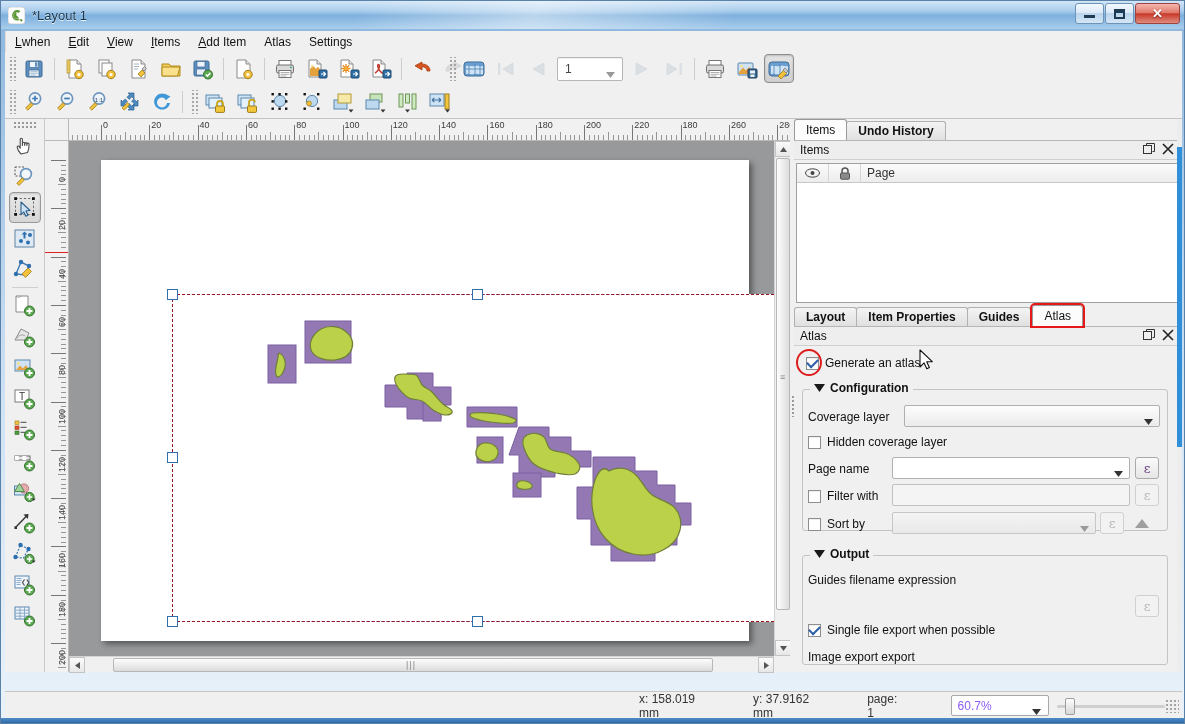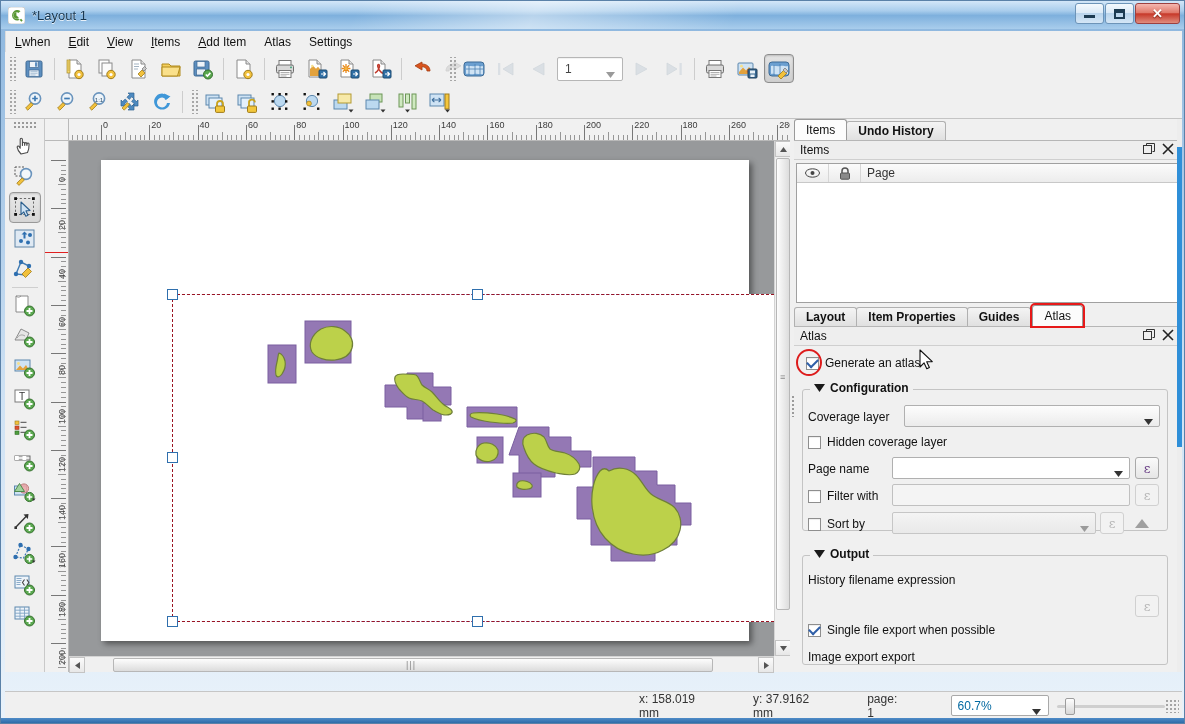--- a/index.html
+++ b/index.html
@@ -324,21 +324,21 @@
   #statusbar {
     position: absolute; left: 4px; top: 690px; width: 1177px; height: 28px;
     background: #f0f0f0; border-top: 1px solid #c6c6c6;
     display: flex; align-items: center;
   }
   .st { font-size: 12px; color: #333; }
   .zoom-combo {
     width: 100px; height: 21px; border: 1px solid #a9a9a9; background: #fff; border-radius: 2px;
     display: flex; align-items: center; position: relative;
   }
-  .zoom-combo .v { font-size: 12px; color: #0369a1; margin-left: 6px; }
+  .zoom-combo .v { font-size: 12px; color: #8b5cf6; margin-left: 6px; }
   .zoom-slider {
     width: 110px; height: 18px; position: relative; display: flex; align-items: center;
   }
   .zoom-slider .track { position: absolute; left: 0; right: 0; top: 8px; height: 3px; background: #cfcfcf; border-radius: 2px; }
   .zoom-slider .knob {
     position: absolute; left: 8px; top: 1px; width: 10px; height: 17px;
     background: linear-gradient(to bottom,#fdfdfd,#d8d8d8); border: 1px solid #9d9d9d; border-radius: 2px;
   }
   .resize-grip {
     width: 14px; height: 14px; margin-left: auto; margin-right: 3px;
@@ -1447,21 +1447,21 @@
       </div>
 
       <div class="gbox" style="left:8px; top:208px; width:366px; height:110px;"></div>
       <div class="gtitle" style="left:16px; top:200px;">
         <svg width="11" height="8" viewBox="0 0 11 8">
             <path d="M0 0h11L5.5 8z" fill="#1a1a1a"></path>
           </svg>
         <span>Output</span>
       </div>
 
-      <span class="lbl" style="position:absolute;left:14px;top:226px;">History filename expression</span>
+      <span class="lbl" style="position:absolute;left:14px;top:226px;">Guides filename expression</span>
       <div class="ebtn dis" style="left:341px; top:248px; width:24px; height:22px;">ɛ</div>
 
       <div style="position:absolute;left:14px;top:276px;display:flex;align-items:center;">
         <div class="cb checked"></div>
         <span class="lbl" style="margin-left:6px;">Single file export when possible</span>
       </div>
 
       <span class="lbl" style="position:absolute;left:14px;top:303px;">Image export export</span>
     </div>
 

